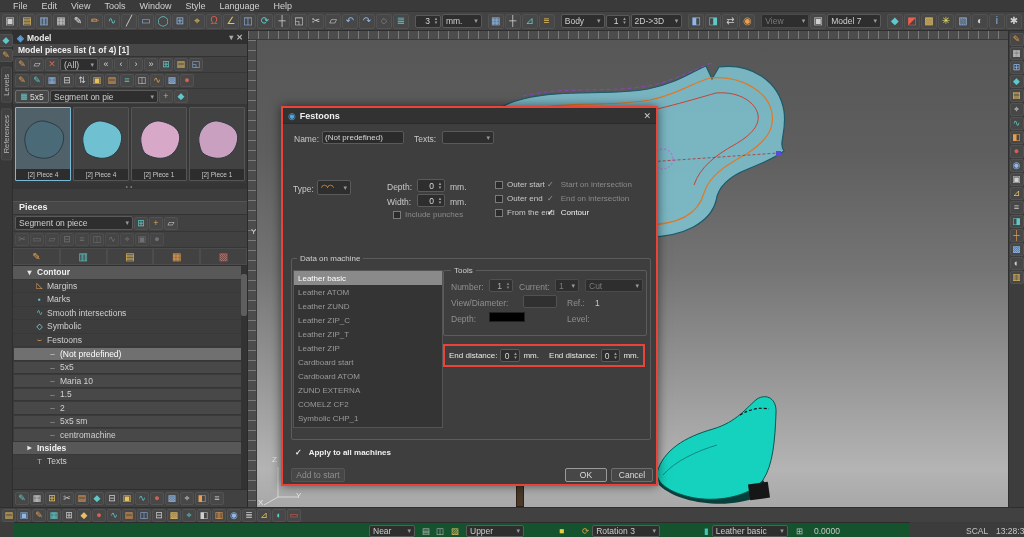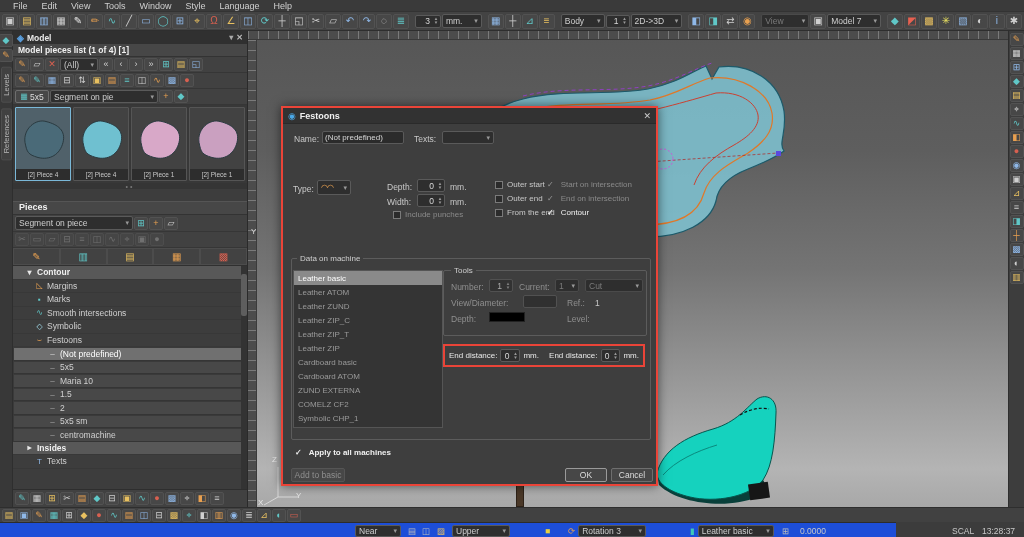--- a/index.html
+++ b/index.html
@@ -77,21 +77,21 @@
   .group{position:absolute;border:1px solid #5c5c5c;border-radius:2px}
   .group-label{position:absolute;font-size:8px;color:#cfcfcf;background:#3e3e3e;padding:0 3px}
   #machines{position:absolute;left:10px;top:162px;width:150px;height:158px;background:#343434;border:1px solid #555;overflow:hidden}
   .mrow{height:14px;display:flex;align-items:center;padding:0 4px;font-size:8px;color:#9a9a9a;white-space:nowrap}
   .mrow.selected{background:#8a8a8a;color:#ffffff}
   #redbox{position:absolute;left:160px;top:236px;width:202px;height:23px;border:2px solid #ea4438;display:flex;align-items:center;gap:3px;padding:0 4px}
   #redbox .rl{font-size:8px;color:#e8e8e8;white-space:nowrap}
   .swatch{position:absolute;background:#000;border:1px solid #222}
   
   #bottombar{position:absolute;left:0;top:507px;width:1024px;height:15px;background:#414141;border-top:1px solid #2e2e2e;display:flex;align-items:center;gap:1px;padding:0 2px}
-  #statusbar{position:absolute;left:0;top:522px;width:896px;height:15px;background:#1d4ed8;border-top:1px solid #2c2c2c;font-size:8.5px;color:#c8c8c8}
+  #statusbar{position:absolute;left:14px;top:522px;width:896px;height:15px;background:#14532d;border-top:1px solid #2c2c2c;font-size:8.5px;color:#c8c8c8}
   #statusbar .sitem{position:absolute;top:1px;height:13px;display:flex;align-items:center;gap:3px}
 </style>
 </head>
 <body>
 
 <div id="menubar">
 
 <div class="menu-item">File</div>
     <div class="menu-item">Edit</div>
     <div class="menu-item">View</div>
@@ -570,21 +570,21 @@
   <span class="group-label" style="left:14px;top:146px">Data on machine</span>
 
   <div id="machines">
 
   <div class="mrow selected">Leather basic</div>
       <div class="mrow">Leather ATOM</div>
       <div class="mrow">Leather ZUND</div>
       <div class="mrow">Leather ZIP_C</div>
       <div class="mrow">Leather ZIP_T</div>
       <div class="mrow">Leather ZIP</div>
-      <div class="mrow">Cardboard basic</div>
+      <div class="mrow">Cardboard start</div>
       <div class="mrow">Cardboard ATOM</div>
       <div class="mrow">ZUND EXTERNA</div>
       <div class="mrow">COMELZ CF2</div>
       <div class="mrow">Symbolic CHP_1</div>
     </div>
 
   <div class="group" style="left:160px;top:162px;width:204px;height:66px"></div>
   <span class="group-label" style="left:168px;top:158px">Tools</span>
 
   <span class="dlabel gray" style="left:168px;top:174px">Number:</span>
@@ -623,21 +623,21 @@
       <span class="spin-arr"></span>
     </div>
     <span class="rl">mm.</span>
   </div>
 
   <div class="cbrow precheck white" style="left:12px;top:340px;color:#f0f0f0;font-weight:bold">
     <span>Apply to all machines</span>
   </div>
 
   <div class="btn abs" style="left:8px;top:360px;width:54px;height:14px;color:#8f8f8f;border-color:#555">
-    <span>Add to basic</span>
+    <span>Add to start</span>
   </div>
   <div class="btn abs" style="left:282px;top:360px;width:42px;height:14px;border-color:#9a9a9a">
     <span>OK</span>
   </div>
   <div class="btn abs" style="left:328px;top:360px;width:42px;height:14px">
     <span>Cancel</span>
   </div>
 </div>
 
 <div id="bottombar">

